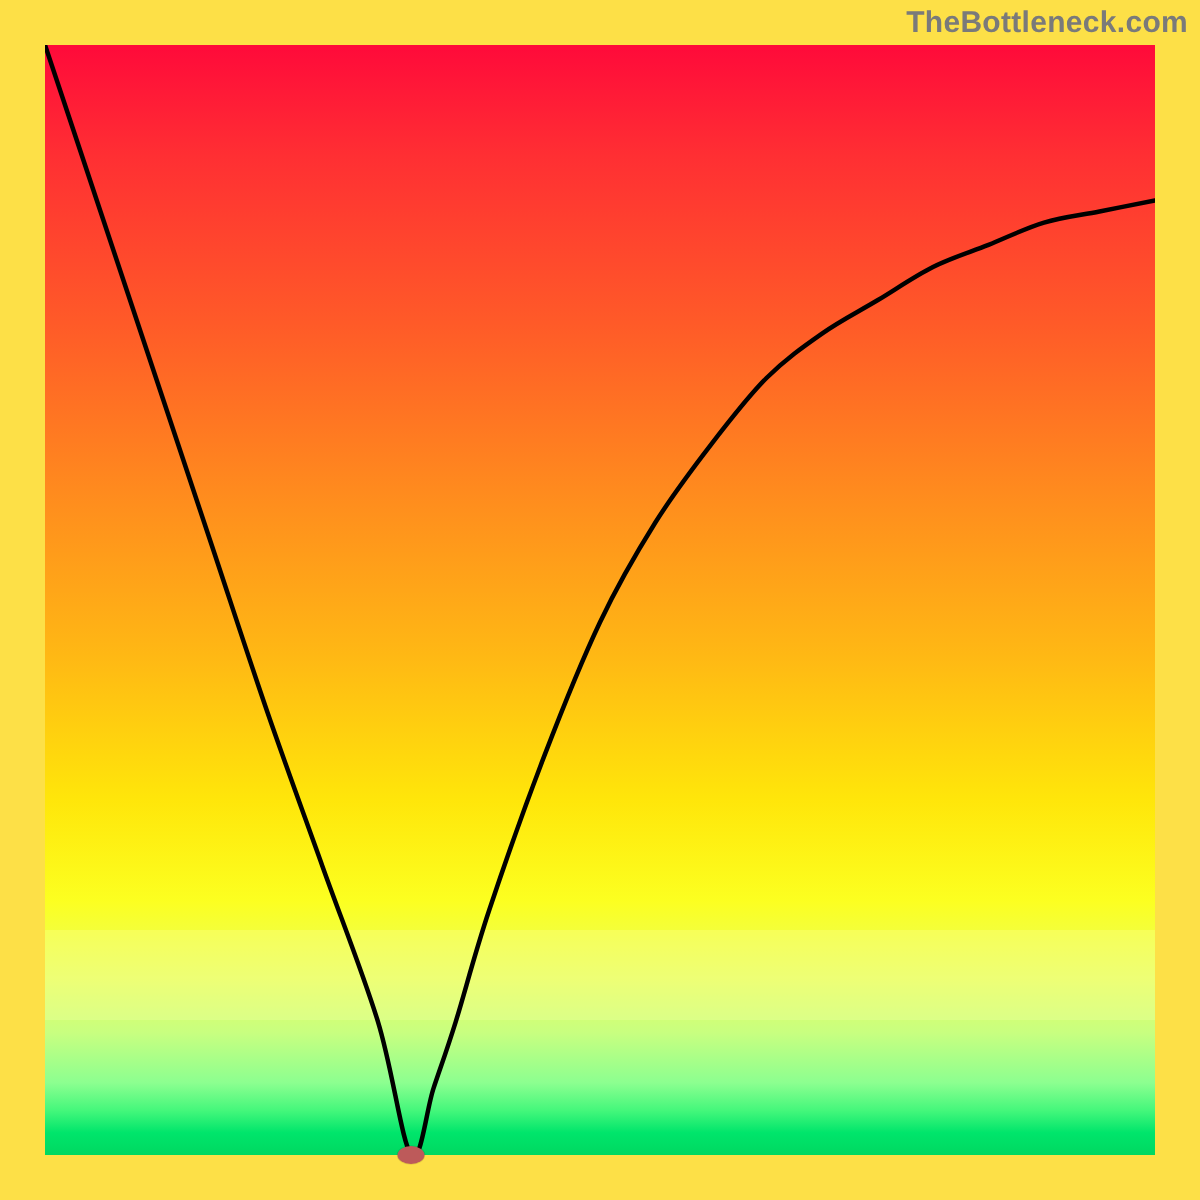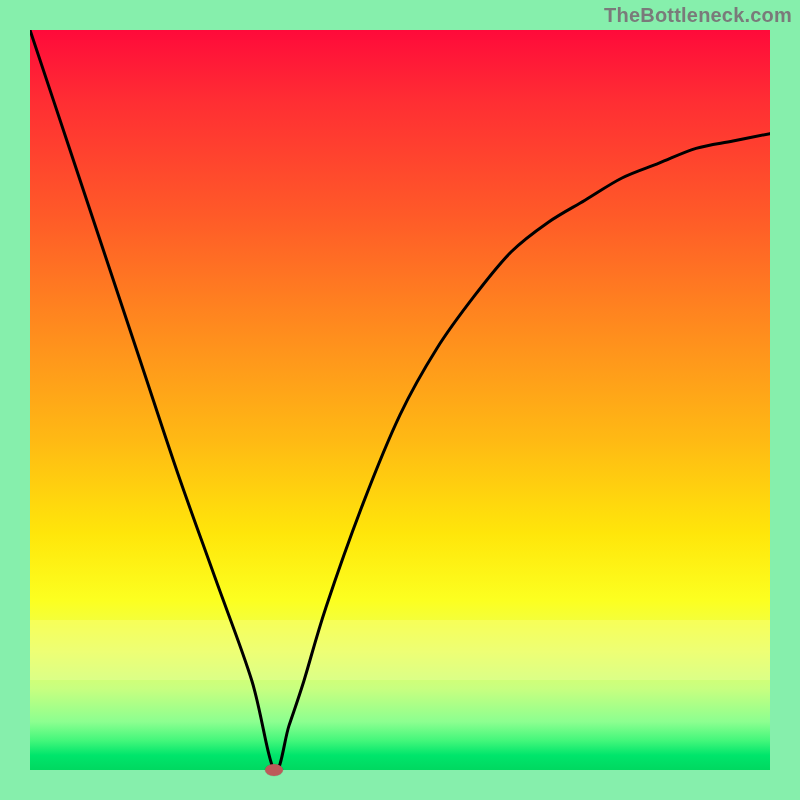--- a/index.html
+++ b/index.html
@@ -7,21 +7,21 @@
     padding: 0;
     width: 800px;
     height: 800px;
     background: #000;
     overflow: hidden;
   }
   .frame {
     position: relative;
     width: 800px;
     height: 800px;
-    background: #86efac;
+    background: #fde047;
   }
   .plot-area {
     position: absolute;
     left: 30px;
     top: 30px;
     width: 740px;
     height: 740px;
     
     background: linear-gradient(to bottom,
       #ff0a3a 0%,

